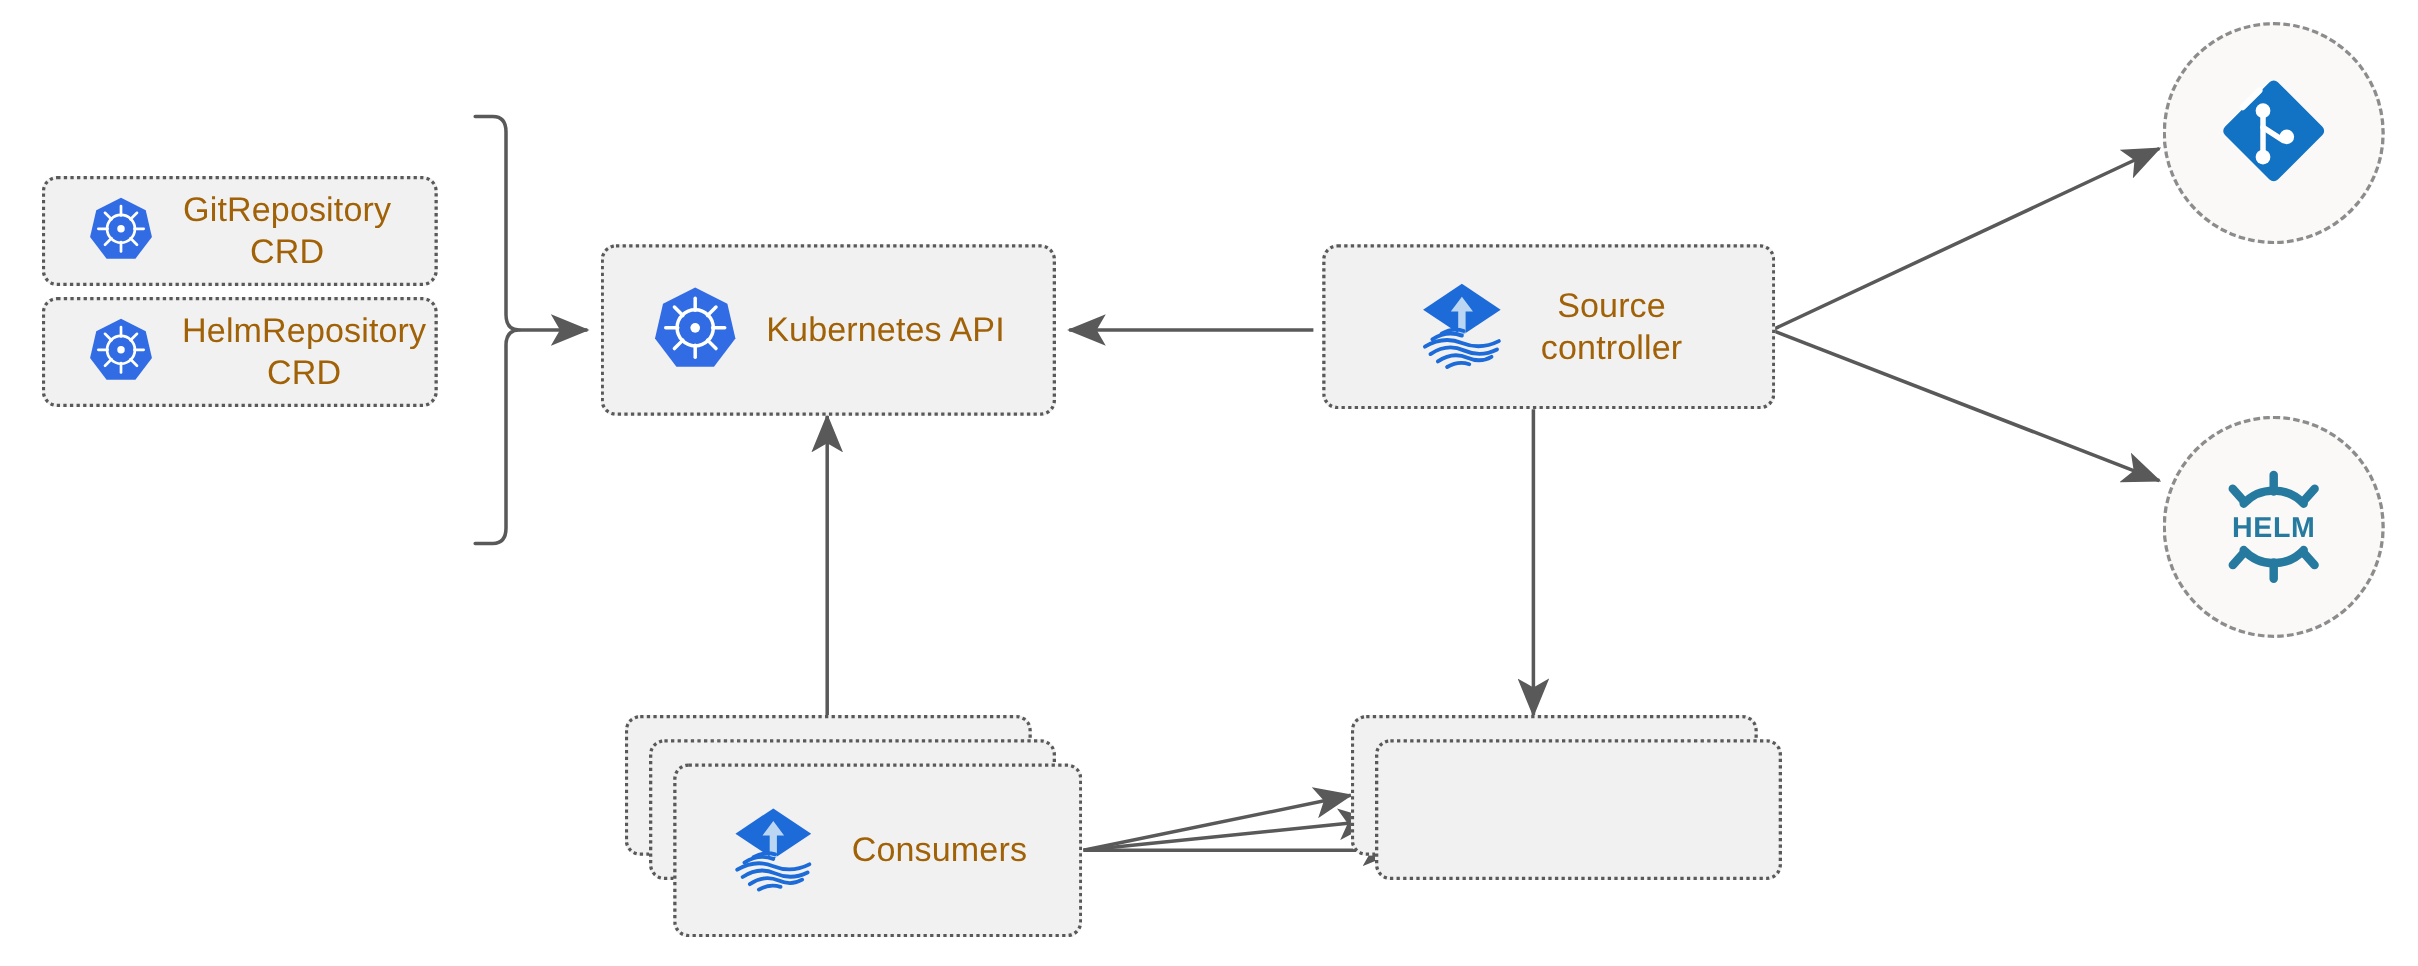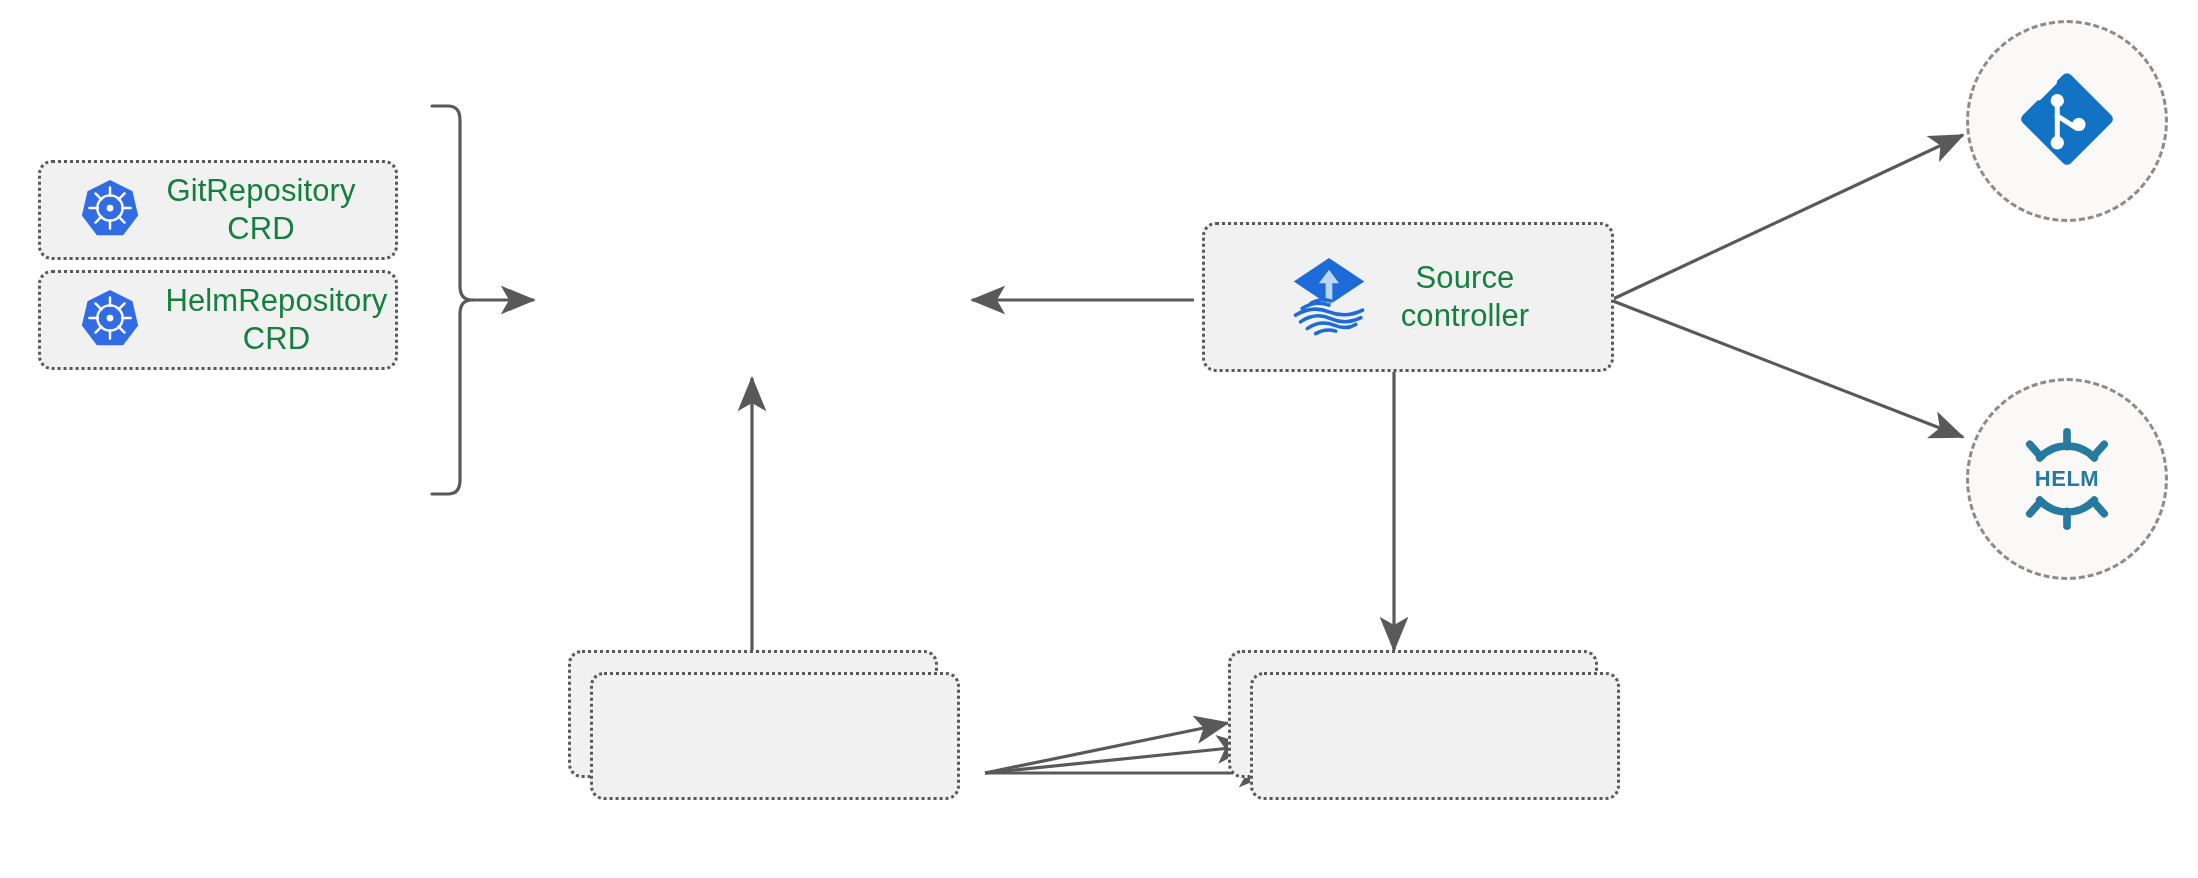--- a/index.html
+++ b/index.html
@@ -39,21 +39,21 @@
   .node.stack-back {
     z-index: 1;
   }
   .node.stack-mid {
     z-index: 2;
   }
   .node.stack-front {
     z-index: 3;
   }
   .node-label {
-    color: #15803d;
+    color: #a16207;
     font-size: 31px;
     line-height: 1.22;
     text-align: center;
     white-space: pre-line;
     letter-spacing: 0.1px;
   }
   .node-icon {
     display: block;
     flex: 0 0 auto;
   }
@@ -143,20 +143,40 @@
           <line x1="47.5" y1="16.5" x2="41.2" y2="22.8"></line>
           <line x1="22.8" y1="41.2" x2="16.5" y2="47.5"></line>
         </g>
         <circle cx="32" cy="32" r="3.6" fill="#ffffff"></circle>
       </svg>
     </span>
     <span class="node-label">HelmRepository
 CRD</span>
   </div>
 
+  <div class="node" style="left:546px; top:222px; width:414px; height:156px;">
+    <span class="node-icon icon-gap-k8s">
+      <svg width="78" height="78" viewBox="0 0 64 64" xmlns="http://www.w3.org/2000/svg">
+        <polygon points="32,2 56,14 62,40 46,61 18,61 2,40 8,14" fill="#326CE5"></polygon>
+        <g fill="none" stroke="#ffffff" stroke-width="2.6" stroke-linecap="round">
+          <circle cx="32" cy="32" r="13.5"></circle>
+          <line x1="32" y1="10" x2="32" y2="19"></line>
+          <line x1="32" y1="45" x2="32" y2="54"></line>
+          <line x1="10" y1="32" x2="19" y2="32"></line>
+          <line x1="45" y1="32" x2="54" y2="32"></line>
+          <line x1="16.5" y1="16.5" x2="22.8" y2="22.8"></line>
+          <line x1="41.2" y1="41.2" x2="47.5" y2="47.5"></line>
+          <line x1="47.5" y1="16.5" x2="41.2" y2="22.8"></line>
+          <line x1="22.8" y1="41.2" x2="16.5" y2="47.5"></line>
+        </g>
+        <circle cx="32" cy="32" r="3.6" fill="#ffffff"></circle>
+      </svg>
+    </span>
+    <span class="node-label">Kubernetes API</span>
+  </div>
 
   <div class="node" style="left:1202px; top:222px; width:412px; height:150px;">
     <span class="node-icon icon-gap-flux">
       <svg width="84" height="84" viewBox="0 0 100 100" xmlns="http://www.w3.org/2000/svg">
         <polygon points="50,6 92,34 50,62 8,34" fill="#1C6BD9"></polygon>
         <path d="M50,20 L62,36 L54,36 L54,60 L46,60 L46,36 L38,36 Z" fill="#BBD6F2"></path>
         <g stroke="#1C6BD9" stroke-width="4.2" fill="none" stroke-linecap="round">
           <path d="M10,74 Q30,62 50,70 Q70,78 90,68"></path>
           <path d="M16,82 Q34,70 52,78 Q70,86 88,77"></path>
           <path d="M24,90 Q40,79 56,86 Q70,92 82,85"></path>
@@ -165,20 +185,37 @@
           <path d="M28,60 Q40,53 52,57"></path>
         </g>
       </svg>
     </span>
     <span class="node-label">Source
 controller</span>
   </div>
 
   <div class="node stack-back" style="left:568px; top:650px; width:370px; height:128px;"></div>
   <div class="node stack-mid" style="left:590px; top:672px; width:370px; height:128px;"></div>
+  <div class="node stack-front" style="left:612px; top:694px; width:372px; height:158px;">
+    <span class="node-icon icon-gap-flux">
+      <svg width="82" height="82" viewBox="0 0 100 100" xmlns="http://www.w3.org/2000/svg">
+        <polygon points="50,6 92,34 50,62 8,34" fill="#1C6BD9"></polygon>
+        <path d="M50,20 L62,36 L54,36 L54,60 L46,60 L46,36 L38,36 Z" fill="#BBD6F2"></path>
+        <g stroke="#1C6BD9" stroke-width="4.2" fill="none" stroke-linecap="round">
+          <path d="M10,74 Q30,62 50,70 Q70,78 90,68"></path>
+          <path d="M16,82 Q34,70 52,78 Q70,86 88,77"></path>
+          <path d="M24,90 Q40,79 56,86 Q70,92 82,85"></path>
+          <path d="M34,96 Q46,89 58,93"></path>
+          <path d="M18,66 Q34,56 50,62"></path>
+          <path d="M28,60 Q40,53 52,57"></path>
+        </g>
+      </svg>
+    </span>
+    <span class="node-label">Consumers</span>
+  </div>
 
   <div class="node stack-back" style="left:1228px; top:650px; width:370px; height:128px;"></div>
   <div class="node stack-mid" style="left:1250px; top:672px; width:370px; height:128px;"></div>
 
   <div class="circle-node" style="left:1966px; top:20px; width:202px; height:202px;">
     <span class="node-icon">
       <svg width="108" height="108" viewBox="0 0 100 100" xmlns="http://www.w3.org/2000/svg">
         <rect x="18.5" y="18.5" width="63" height="63" rx="5" transform="rotate(45 50 50)" fill="#1272C4"></rect>
         <g stroke="#ffffff" stroke-width="4.6" fill="none" stroke-linecap="round">
           <line x1="41" y1="34" x2="41" y2="70"></line>
@@ -201,18 +238,18 @@
           <line x1="50" y1="12" x2="50" y2="24"></line>
           <line x1="50" y1="76" x2="50" y2="88"></line>
           <line x1="20" y1="22" x2="28" y2="31"></line>
           <line x1="80" y1="22" x2="72" y2="31"></line>
           <line x1="20" y1="78" x2="28" y2="69"></line>
           <line x1="80" y1="78" x2="72" y2="69"></line>
         </g>
       </svg>
       <span style="position:absolute; left:0; top:0; width:124px; height:124px;
                    display:flex; align-items:center; justify-content:center;
-                   color:#277A9F; font-size:22px; font-weight:bold;
+                   color:#277A9F; font-size:26px; font-weight:bold;
                    letter-spacing:0.5px; font-family:'Liberation Sans', sans-serif;">HELM</span>
     </span>
   </div>
 
 </div>
 
 </body></html>

